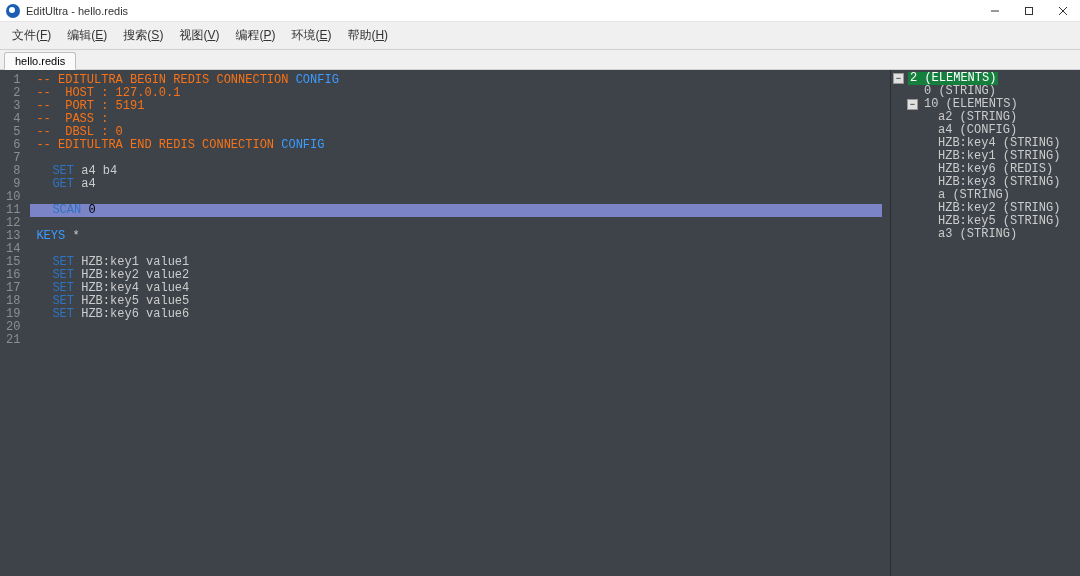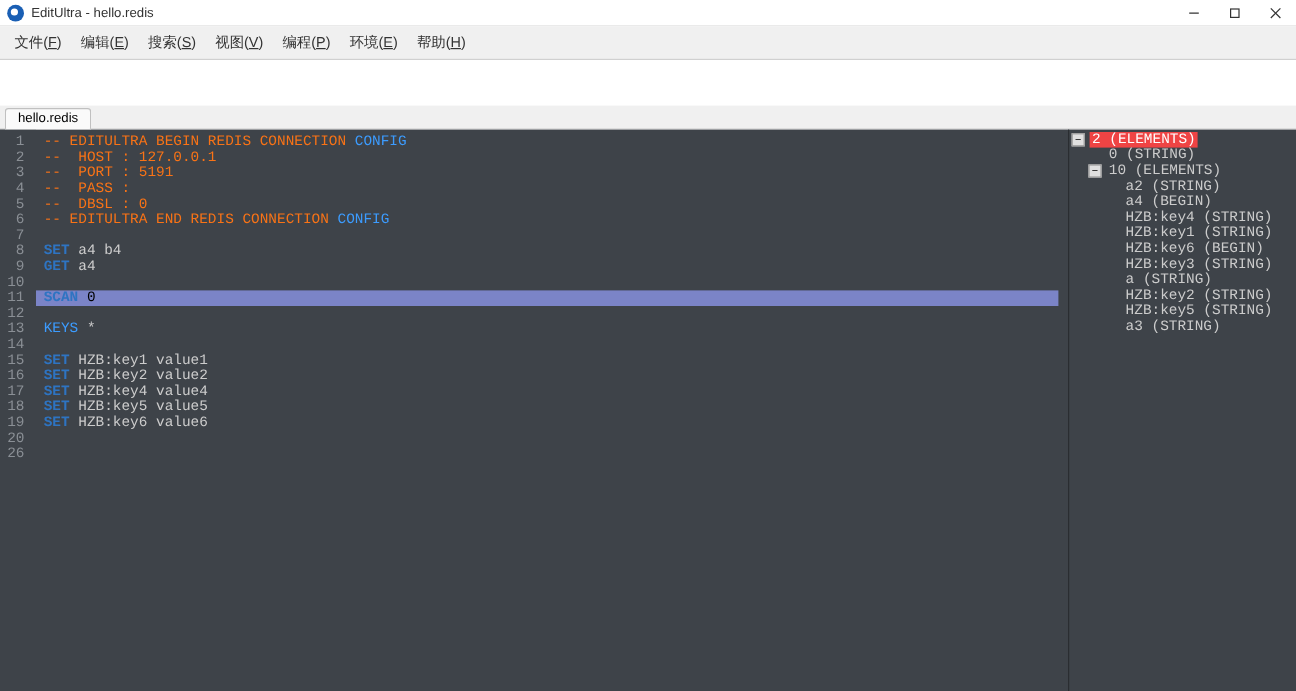--- a/index.html
+++ b/index.html
@@ -70,21 +70,20 @@
 }
 .menubar .mitem u { text-decoration: underline; }
 
 .tabbar {
   height: 20px;
   background: #f0f0f0;
   border-bottom: 1px solid #d0d0d0;
   display: flex;
   align-items: flex-end;
   padding: 0 4px;
-  margin-top: 38px;
 }
 .tabbar .tab {
   padding: 2px 10px;
   background: #fafafa;
   border: 1px solid #c0c0c0;
   border-bottom: 1px solid #fafafa;
   border-radius: 3px 3px 0 0;
   font-size: 11px;
   cursor: pointer;
   position: relative;
@@ -125,21 +124,21 @@
   padding-left: 6px;
   padding-right: 6px;
 }
 .line.sel {
   background: #7b84c7;
   color: #000;
   margin-right: 8px;
 }
 .cm { color: #f97316; } 
 .kw1 { color: #3c9cff; font-weight: normal; } 
-.kw2 { color: #2e74c2; font-weight: bold; } 
+.kw2 { color: #2e74c2; font-weight: normal; margin-left: 16px; } 
 
 .sidepanel {
   width: 190px;
   background: #3e4349;
   color: #cccccc;
   font-family: Consolas, "Courier New", monospace;
   font-size: 12px;
   border-left: 1px solid #2a2d31;
   padding: 2px 0;
   overflow: hidden;
@@ -164,21 +163,21 @@
   line-height: 9px;
   margin-right: 4px;
   font-family: sans-serif;
 }
 .tree-row .noexp {
   width: 11px;
   display: inline-block;
   margin-right: 4px;
 }
 .tree-row .lab.sel {
-  background: #ef4444;
+  background: #15803d;
   color: #fff;
 }
 .tree-row .lab { padding: 0 2px; }
 </style>
 </head>
 <body>
 
 <div class="titlebar">
   <div class="appicon"></div>
   <div class="title">EditUltra - hello.redis</div>
@@ -232,21 +231,21 @@
         <div>11</div>
         <div>12</div>
         <div>13</div>
         <div>14</div>
         <div>15</div>
         <div>16</div>
         <div>17</div>
         <div>18</div>
         <div>19</div>
         <div>20</div>
-        <div>26</div>
+        <div>21</div>
       </div>
     <div class="code" id="code">
         <div class="line"><span class="cm">-- EDITULTRA BEGIN REDIS CONNECTION </span><span class="kw1">CONFIG</span></div>
         <div class="line"><span class="cm">--  HOST : 127.0.0.1</span></div>
         <div class="line"><span class="cm">--  PORT : 5191</span></div>
         <div class="line"><span class="cm">--  PASS :</span></div>
         <div class="line"><span class="cm">--  DBSL : 0</span></div>
         <div class="line"><span class="cm">-- EDITULTRA END REDIS CONNECTION </span><span class="kw1">CONFIG</span></div>
         <div class="line"></div>
         <div class="line"><span class="kw2">SET</span><span> a4 b4</span></div>
@@ -262,23 +261,23 @@
         <div class="line"><span class="kw2">SET</span><span> HZB:key5 value5</span></div>
         <div class="line"><span class="kw2">SET</span><span> HZB:key6 value6</span></div>
         <div class="line"></div>
       </div>
   </div>
   <div class="sidepanel" id="sidepanel">
       <div class="tree-row"><span class="indent" style="width: 2px;"></span><span class="exp">−</span><span class="lab sel">2 (ELEMENTS)</span></div>
       <div class="tree-row"><span class="indent" style="width: 16px;"></span><span class="noexp"></span><span class="lab">0 (STRING)</span></div>
       <div class="tree-row"><span class="indent" style="width: 16px;"></span><span class="exp">−</span><span class="lab">10 (ELEMENTS)</span></div>
       <div class="tree-row"><span class="indent" style="width: 30px;"></span><span class="noexp"></span><span class="lab">a2 (STRING)</span></div>
-      <div class="tree-row"><span class="indent" style="width: 30px;"></span><span class="noexp"></span><span class="lab">a4 (BEGIN)</span></div>
+      <div class="tree-row"><span class="indent" style="width: 30px;"></span><span class="noexp"></span><span class="lab">a4 (CONFIG)</span></div>
       <div class="tree-row"><span class="indent" style="width: 30px;"></span><span class="noexp"></span><span class="lab">HZB:key4 (STRING)</span></div>
       <div class="tree-row"><span class="indent" style="width: 30px;"></span><span class="noexp"></span><span class="lab">HZB:key1 (STRING)</span></div>
-      <div class="tree-row"><span class="indent" style="width: 30px;"></span><span class="noexp"></span><span class="lab">HZB:key6 (BEGIN)</span></div>
+      <div class="tree-row"><span class="indent" style="width: 30px;"></span><span class="noexp"></span><span class="lab">HZB:key6 (REDIS)</span></div>
       <div class="tree-row"><span class="indent" style="width: 30px;"></span><span class="noexp"></span><span class="lab">HZB:key3 (STRING)</span></div>
       <div class="tree-row"><span class="indent" style="width: 30px;"></span><span class="noexp"></span><span class="lab">a (STRING)</span></div>
       <div class="tree-row"><span class="indent" style="width: 30px;"></span><span class="noexp"></span><span class="lab">HZB:key2 (STRING)</span></div>
       <div class="tree-row"><span class="indent" style="width: 30px;"></span><span class="noexp"></span><span class="lab">HZB:key5 (STRING)</span></div>
       <div class="tree-row"><span class="indent" style="width: 30px;"></span><span class="noexp"></span><span class="lab">a3 (STRING)</span></div>
     </div>
 </div>
 
 </body></html>

